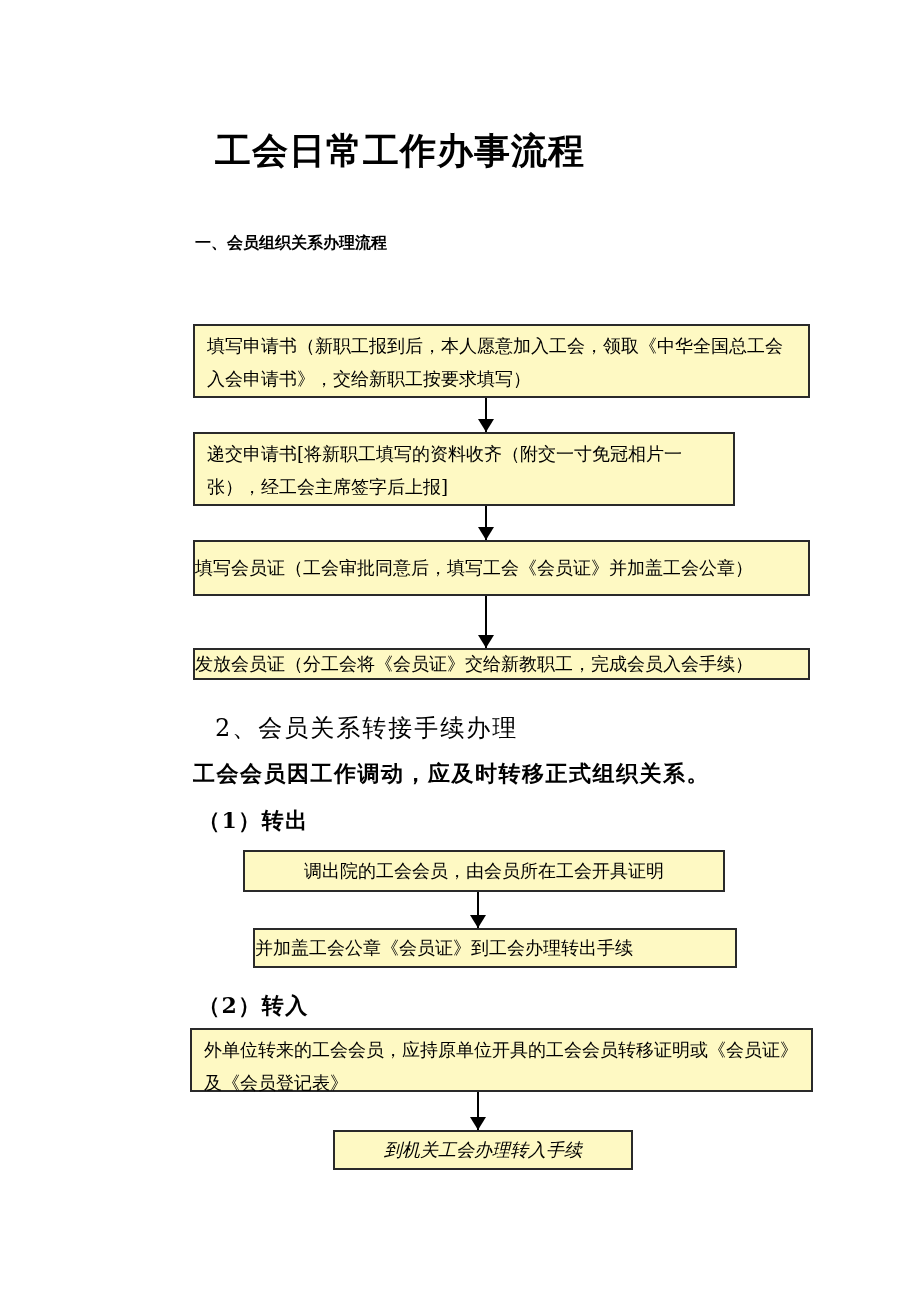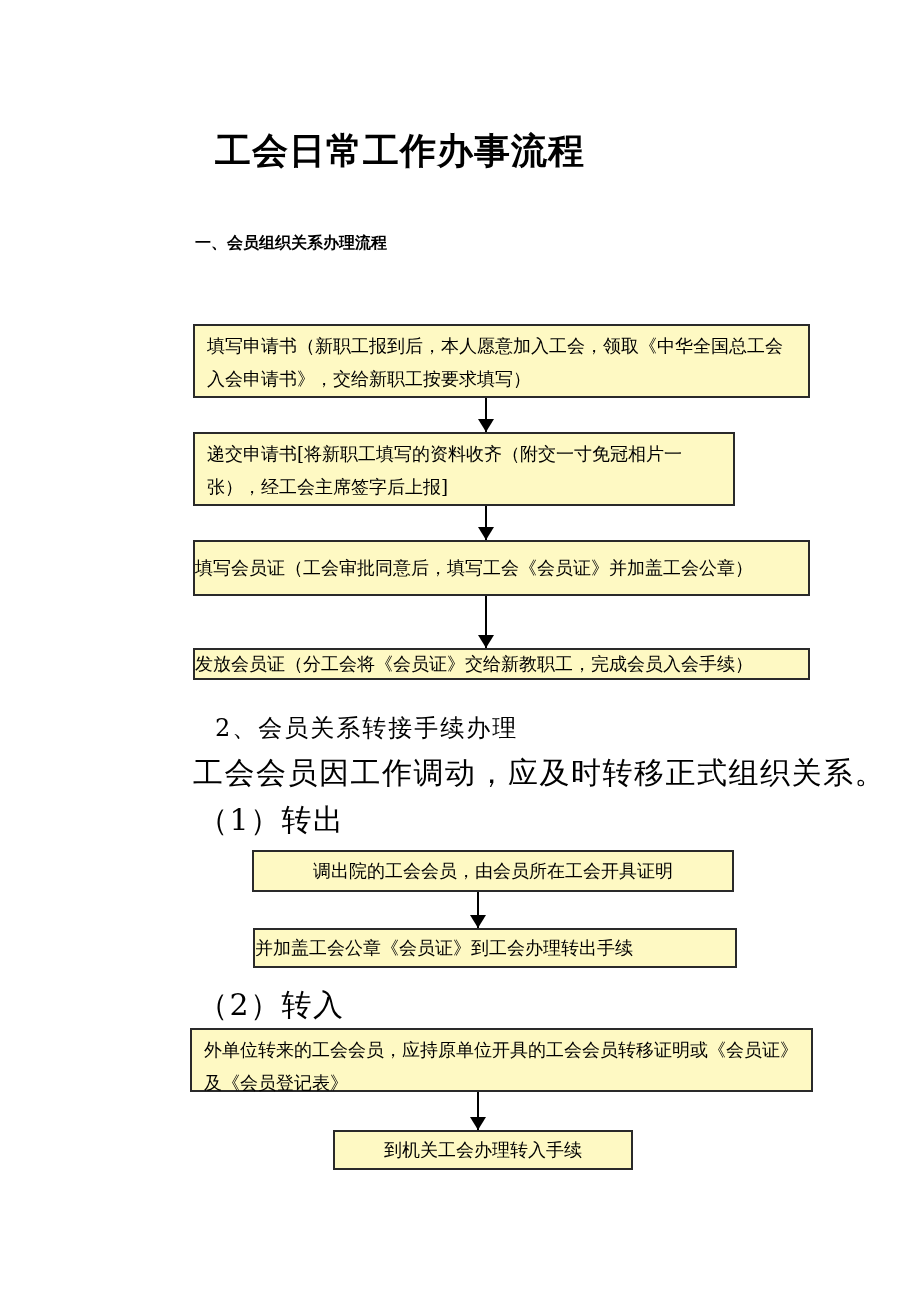--- a/index.html
+++ b/index.html
@@ -37,23 +37,24 @@
   .heading-serif {
     position: absolute;
     font-family: "DejaVu Serif", "Liberation Serif", serif;
     font-size: 24px;
     line-height: 30px;
     letter-spacing: 2px;
   }
   .para {
     position: absolute;
     font-family: "DejaVu Serif", "Liberation Serif", serif;
-    font-size: 30px;
+    font-size: 22px;
     line-height: 28px;
     letter-spacing: 1.5px;
+    font-weight: bold;
   }
   .fbox {
     position: absolute;
     box-sizing: border-box;
     border: 2px solid #2a2a2a;
     background: #fef9c3;
     font-family: "DejaVu Serif", "Liberation Serif", serif;
     font-size: 18px;
     color: #000000;
   }
@@ -93,27 +94,27 @@
   .a-s1-1 { left: 485px; top: 398px; height: 34px; }
   .b-s1-2 { left: 193px; top: 432px; width: 542px; height: 74px; }
   .a-s1-2 { left: 485px; top: 506px; height: 34px; }
   .b-s1-3 { left: 193px; top: 540px; width: 617px; height: 56px; }
   .a-s1-3 { left: 485px; top: 596px; height: 52px; }
   .b-s1-4 { left: 193px; top: 648px; width: 617px; height: 32px; }
   
   .sub-s2  { top: 713px; left: 182px; margin-left: 33px; }
   .para-s2 { top: 759px; left: 193px; }
   .lab-out { top: 806px; left: 198px; }
-  .b-out-1 { left: 252px; top: 850px; width: 482px; height: 42px; }
+  .b-out-1 { left: 243px; top: 850px; width: 482px; height: 42px; }
   .a-out-1 { left: 477px; top: 892px; height: 36px; }
   .b-out-2 { left: 253px; top: 928px; width: 484px; height: 40px; }
   .lab-in  { top: 991px; left: 198px; }
   .b-in-1  { left: 190px; top: 1028px; width: 623px; height: 64px; padding: 2px 7px; line-height: 29px; }
   .a-in-1  { left: 477px; top: 1092px; height: 38px; }
-  .b-in-2  { left: 333px; top: 1130px; width: 300px; height: 40px; }
+  .b-in-2  { left: 333px; top: 1130px; width: 300px; height: 40px; font-style: italic; }
 </style>
 </head>
 <body>
 
 <div class="page">
 
   <div class="title">工会日常工作办事流程</div>
 
   <div class="heading-bold h-s1">一、会员组织关系办理流程</div>
 

